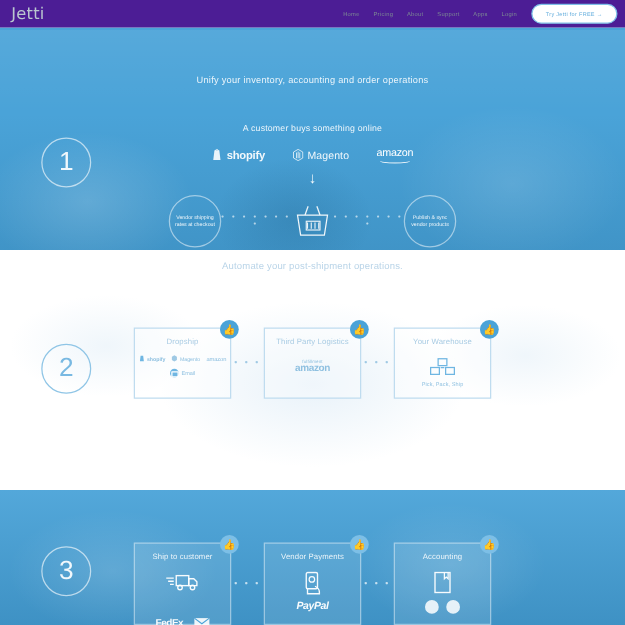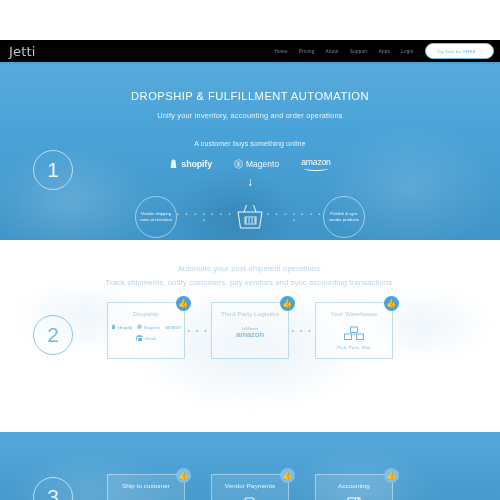--- a/index.html
+++ b/index.html
@@ -7,27 +7,26 @@
   body {
     font-family: "Liberation Sans", sans-serif;
     background: #ffffff;
     color: #ffffff;
     -webkit-font-smoothing: antialiased;
   }
 
   
   .navbar {
     height: 22px;
-    background: #000000;
+    background: #4c1d95;
     display: flex;
     align-items: center;
     padding: 0 6px 0 9px;
     position: relative;
     z-index: 30;
-    margin-top: 40px;
   }
   .logo {
     font-family: "DejaVu Sans", sans-serif;
     font-size: 13px;
     letter-spacing: .2px;
     color: #b9c6cf;
     font-weight: 400;
   }
   .nav-spacer { flex: 1; }
   .nav-links { display: flex; align-items: center; gap: 11px; }
@@ -162,21 +161,21 @@
   .dots {
     width: 56px; text-align: center;
     font-size: 6px; letter-spacing: 2.4px;
     color: rgba(255,255,255,.62);
     line-height: 1;
   }
   .basket { width: 34px; height: 34px; }
 
   
   .sec2-head {
-    position: absolute; top: 24px; left: 0; right: 0;
+    position: absolute; top: 8px; left: 0; right: 0;
     text-align: center; z-index: 10;
   }
   .sec2-l1 { font-size: 7.6px; color: #b9d4e8; letter-spacing: .15px; }
   .sec2-l2 { margin-top: 5px; font-size: 7.6px; color: #b9d4e8; letter-spacing: .15px; }
 
   .cards {
     position: absolute; left: 0; right: 0;
     display: flex; align-items: center; justify-content: center;
     z-index: 10;
   }
@@ -293,21 +292,20 @@
   <div class="cta-btn">Try Jetti for FREE →</div>
 </div>
 <div class="nav-underline"></div>
 
 <div class="section hero">
   <div class="wash"></div>
 
   <div class="step step-light" style="top:86px;">1</div>
 
   <div class="hero-head">
-    <div class="hero-title">DROPSHIP &amp; FULFILLMENT AUTOMATION</div>
     <div class="hero-sub">Unify your inventory, accounting and order operations</div>
   </div>
 
   <div class="hero-line3">A customer buys something online</div>
 
   <div class="logo-row">
     <div class="brand">
       <span>
         <svg width="9" height="10" viewBox="0 0 9 10" fill="none">
           <path d="M2.6 1.2 L6.4 1.2 L7.4 9 L1.6 9 Z" fill="#fff" opacity=".95"></path>
@@ -352,21 +350,20 @@
   </div>
 </div>
 
 <div class="section sec2">
   <div class="wash"></div>
 
   <div class="step step-blue" style="top:75px;">2</div>
 
   <div class="sec2-head">
     <div class="sec2-l1">Automate your post-shipment operations.</div>
-    <div class="sec2-l2">Track shipments, notify customers, pay vendors and sync accounting transactions.</div>
   </div>
 
   <div class="cards cards2">
 
     <div class="card">
       <div class="thumb">👍</div>
       <div class="card-title">Dropship</div>
       <div class="mini-brands">
         <div class="mini">
           <svg width="5" height="5.5" viewBox="0 0 9 10">

